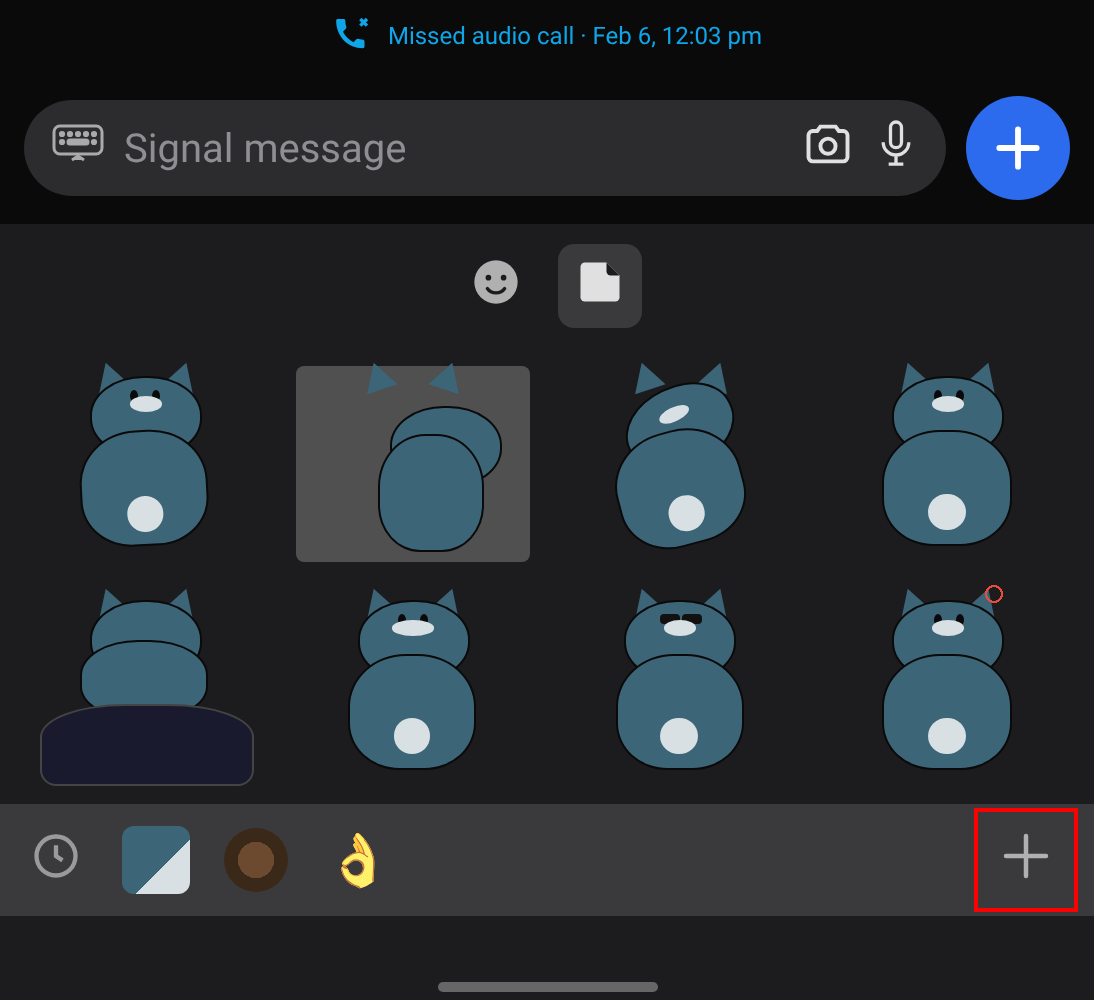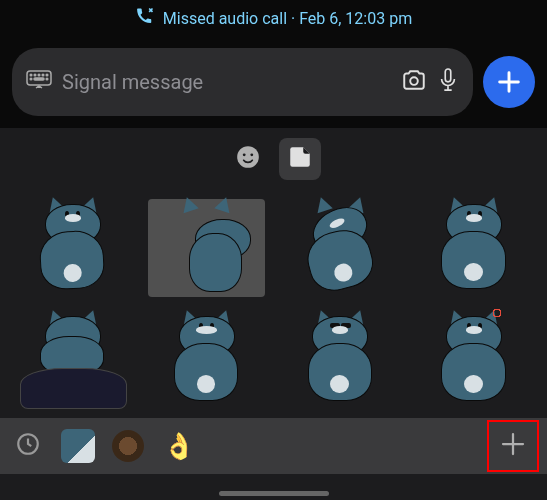--- a/index.html
+++ b/index.html
@@ -11,40 +11,40 @@
       overflow: hidden;
       position: relative;
     }
     
     .notification-bar {
       display: flex;
       align-items: center;
       justify-content: center;
       gap: 8px;
       height: 36px;
-      color: #7dd3fc;
-      font-size: 16px;
+      color: #0ea5e9;
+      font-size: 12px;
     }
     .notification-bar svg { width: 20px; height: 20px; }
     
     .input-row {
       display: flex;
       align-items: center;
       padding: 12px;
       gap: 10px;
       background: #0a0a0a;
     }
     
     .message-input {
       flex: 1;
       display: flex;
       align-items: center;
       background: #2c2c2e;
       border-radius: 26px;
-      height: 68px;
+      height: 48px;
       padding: 0 14px;
       gap: 10px;
     }
     .message-input .keyboard-icon { color: #aaa; }
     .message-input .placeholder {
       flex: 1;
       color: #8e8e93;
       font-size: 20px;
     }
     .message-input .camera-icon,

